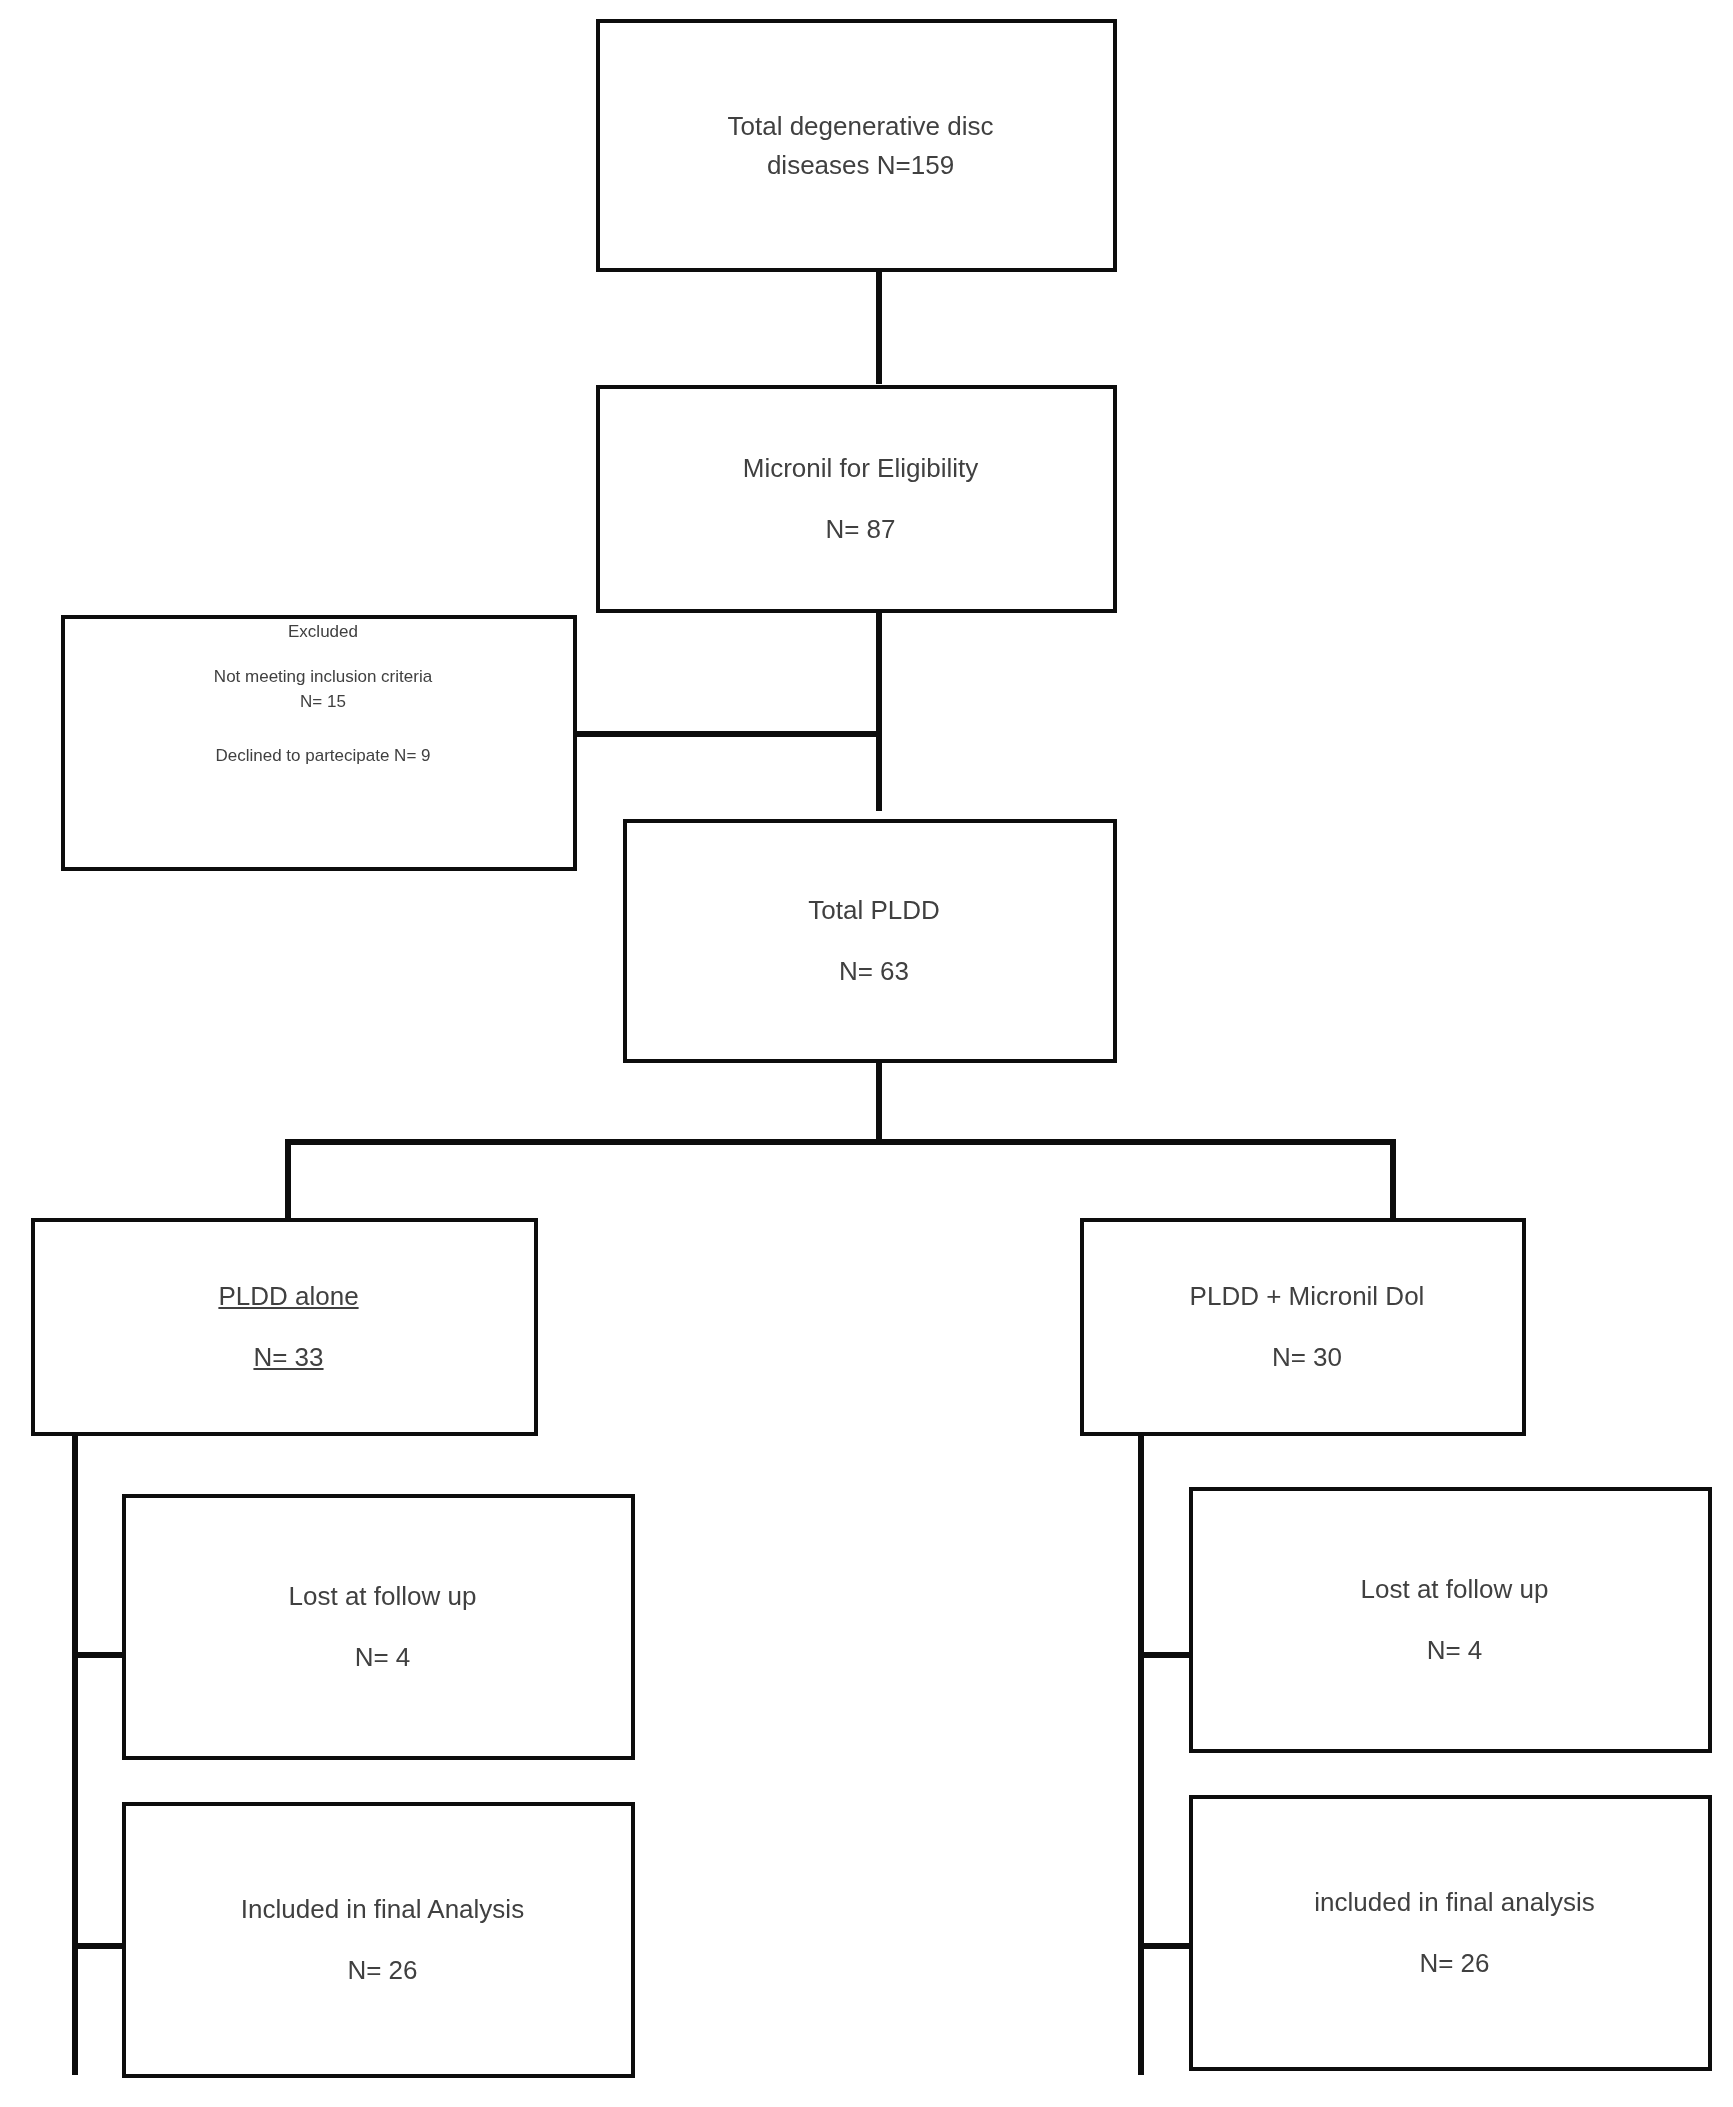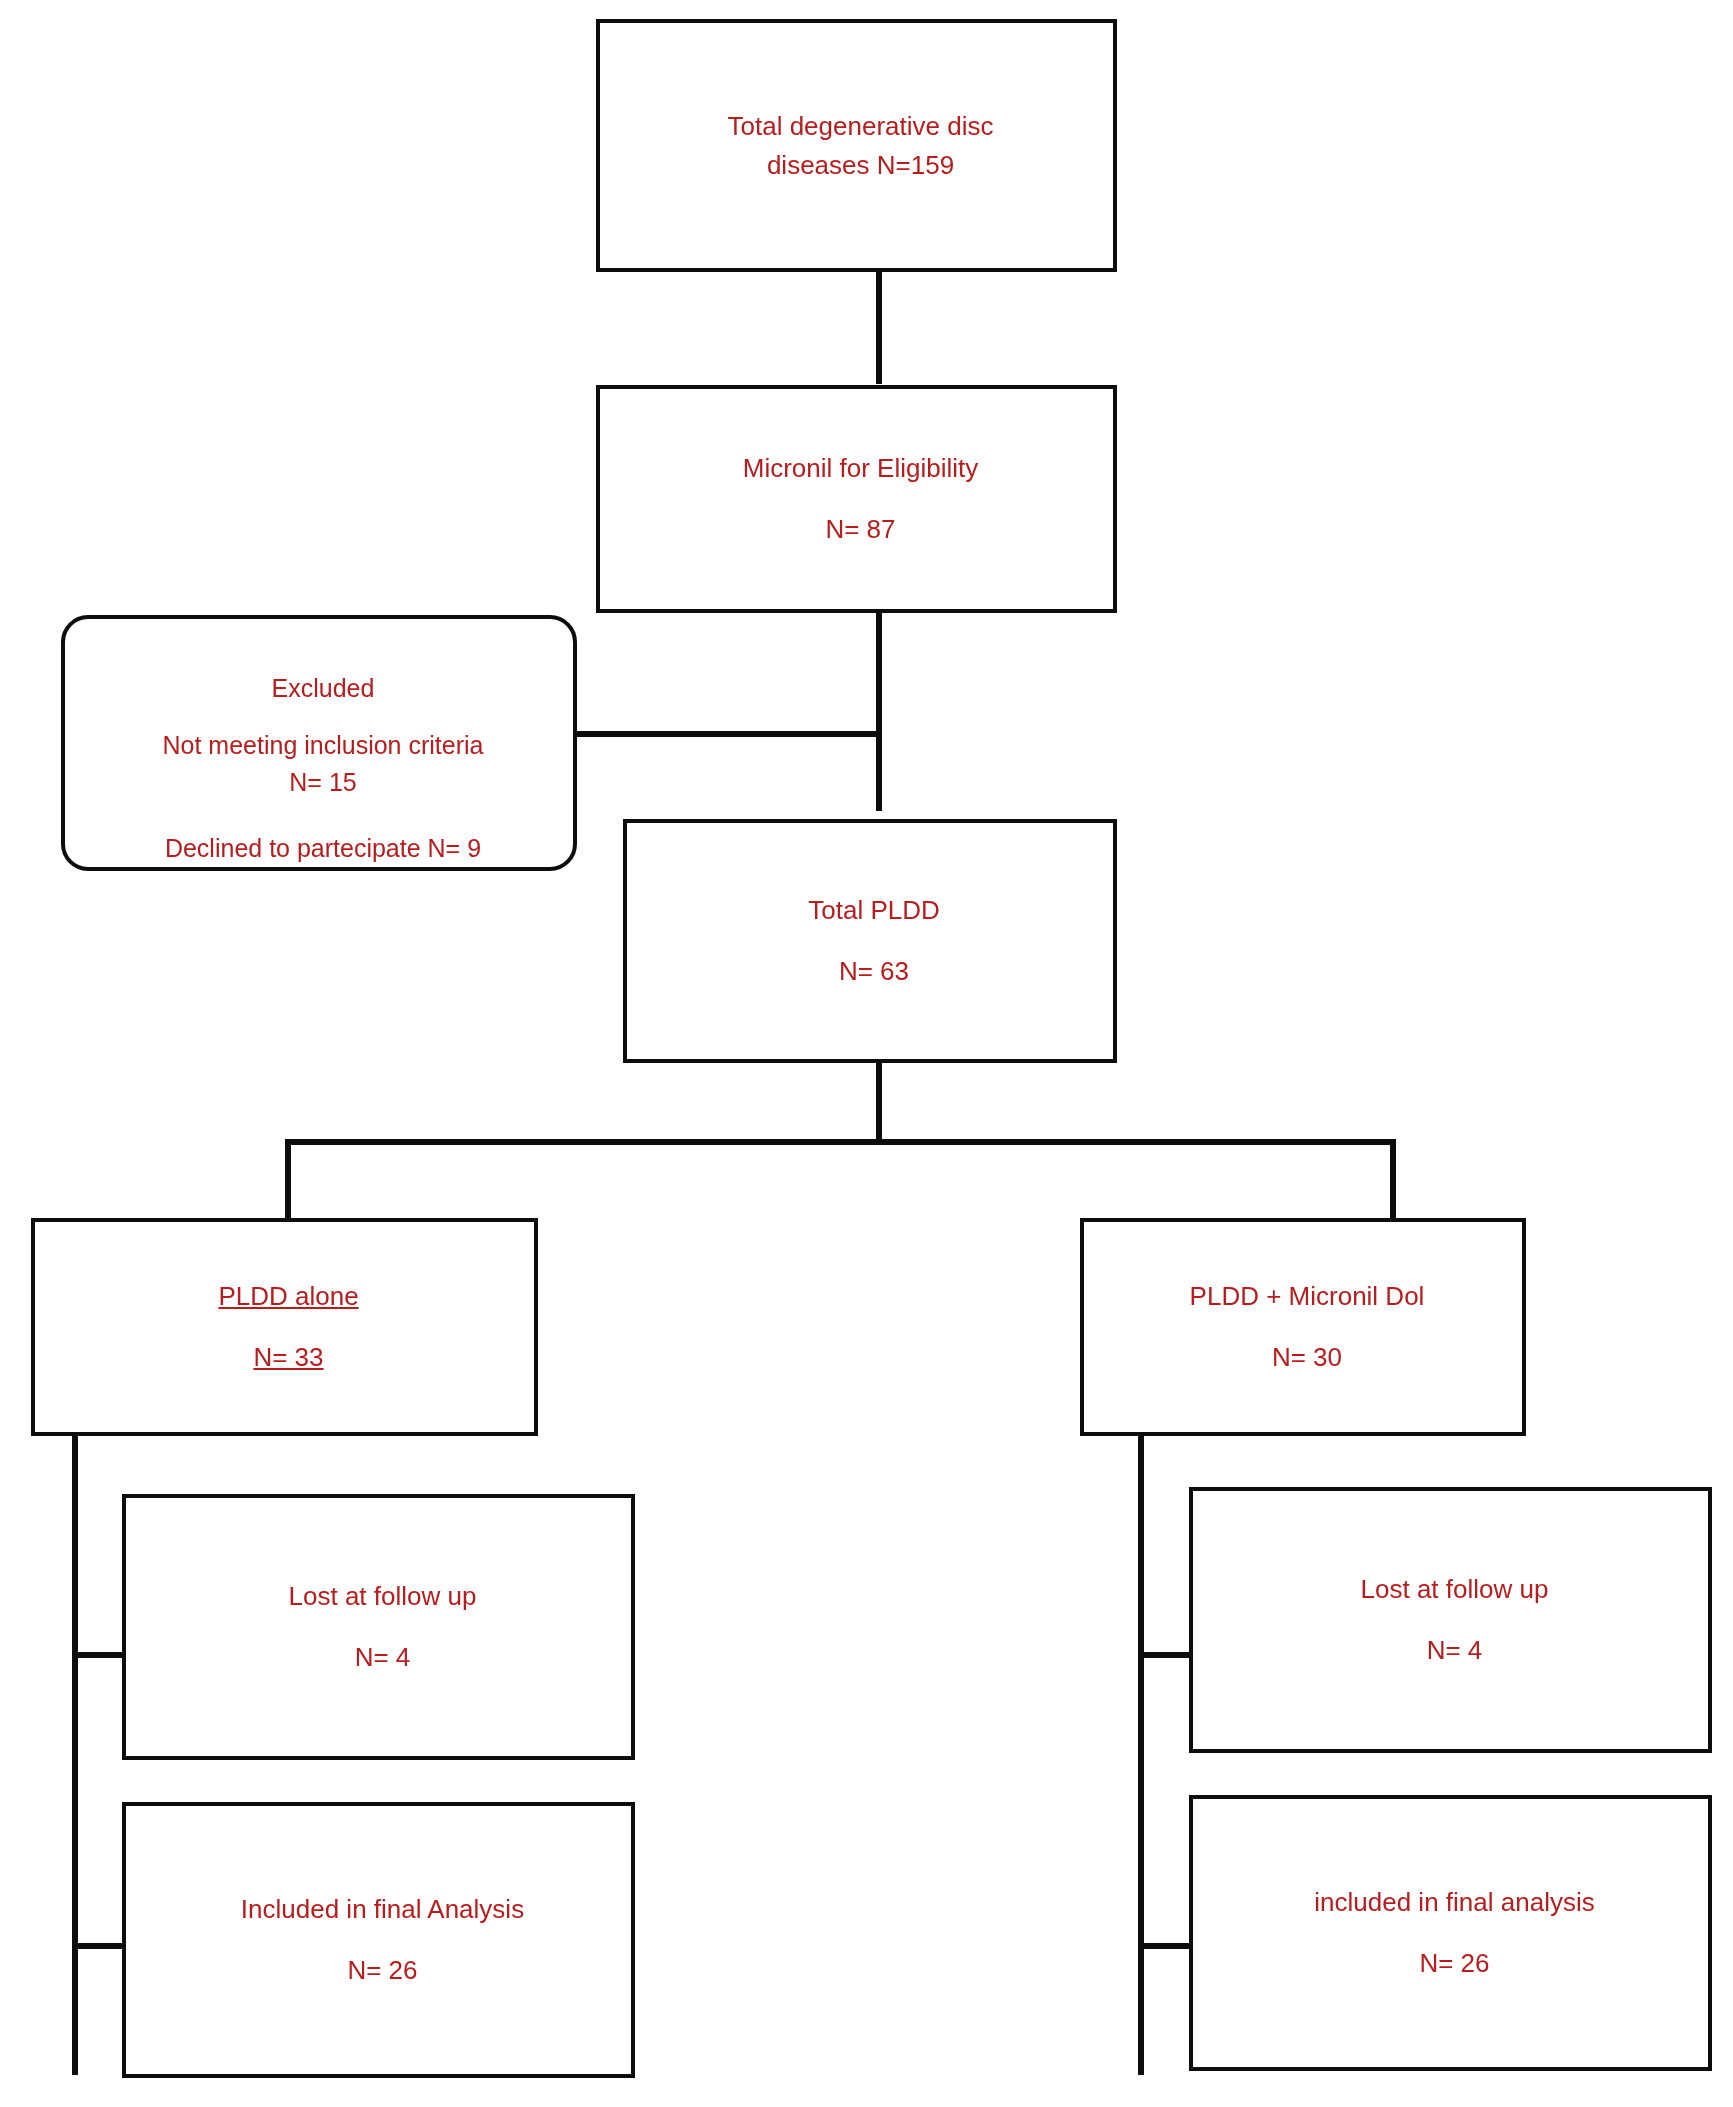--- a/index.html
+++ b/index.html
@@ -20,37 +20,36 @@
   .node {
     position: absolute;
     box-sizing: border-box;
     border: 4.5px solid #0d0d0d;
     background: #ffffff;
     display: flex;
     flex-direction: column;
     align-items: center;
     justify-content: center;
     text-align: center;
-    color: #b91c1c;
+    color: #404040;
     font-size: 26px;
     line-height: 1.5;
     z-index: 3;
     padding-left: 8px;
   }
   .node .line {
     display: block;
     white-space: nowrap;
   }
   .node .gap {
     height: 22px;
   }
   .node.excluded {
-    justify-content: flex-end;
-    font-size: 25px;
-    border-radius: 27px;
+    justify-content: flex-start;
+    font-size: 17px;
   }
   .node.excluded .line { margin: 0; }
   .node.excluded .sp1 { height: 19px; }
   .node.excluded .sp2 { height: 28px; }
 
   .conn {
     position: absolute;
     background: #0d0d0d;
     z-index: 1;
   }

